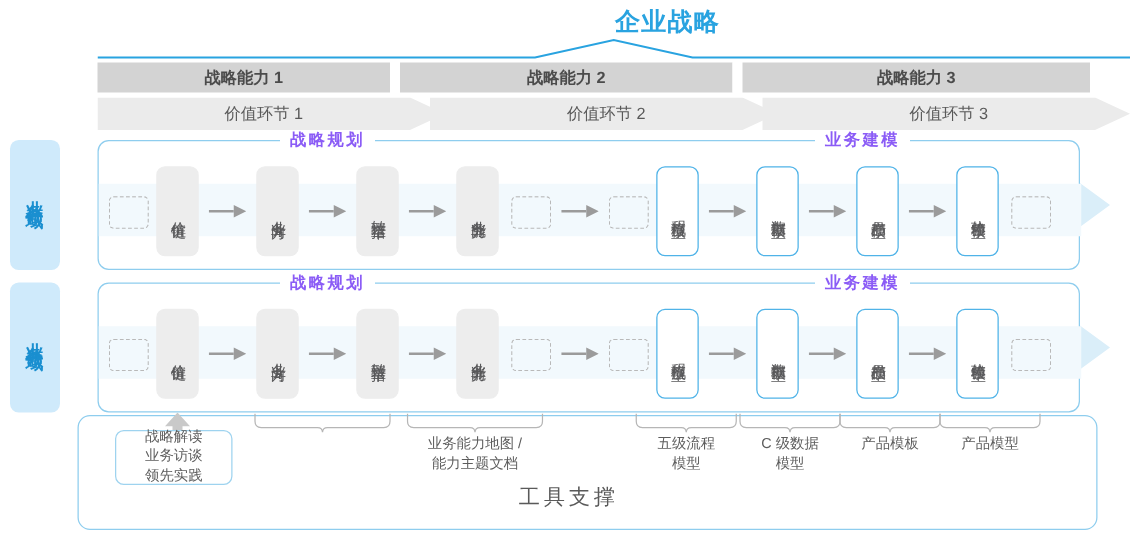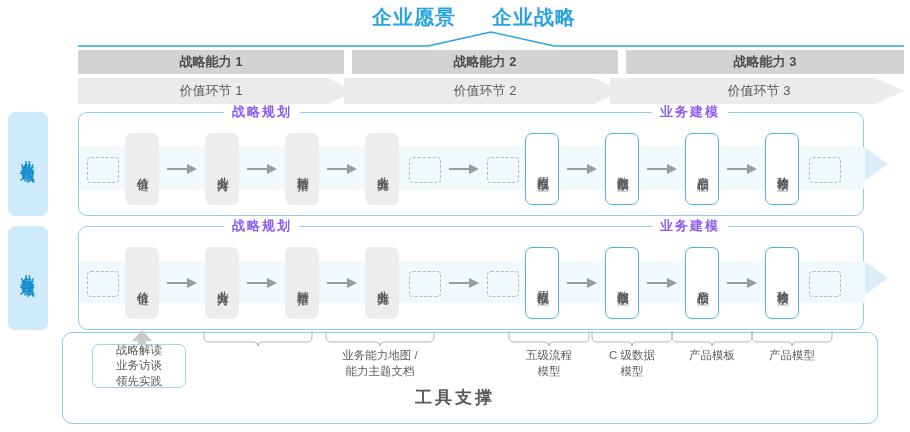--- a/index.html
+++ b/index.html
@@ -233,40 +233,39 @@
     background: transparent;
     z-index: 1;
   }
   #tool-support-title {
     position: absolute;
     left: 0;
     top: 386px;
     width: 910px;
     text-align: center;
     font-size: 17px;
-    font-weight: bold;
+    font-weight: normal;
     color: #5a5a5a;
     letter-spacing: 3px;
     z-index: 5;
   }
 </style>
 </head>
 <body>
 
 <div id="stage">
 
-  <div class="vision-title" id="vision-label">企业愿景</div>
   <div class="vision-title" id="strategy-label">企业战略</div>
 
   <svg class="vision-connector" viewBox="0 0 826 20" preserveAspectRatio="none">
     <polyline points="0,16 350,16 413,2 476,16 826,16" fill="none" stroke="#29a3e0" stroke-width="1.6"></polyline>
   </svg>
 
   <div class="cap-row">
-    <div class="cap-cell" style="width:266px">战略能力 1</div>
+    <div class="cap-cell" style="width:234px">战略能力 1</div>
     <div class="cap-gap"></div>
     <div class="cap-cell" style="width:266px">战略能力 2</div>
     <div class="cap-gap"></div>
     <div class="cap-cell" style="width:278px">战略能力 3</div>
   </div>
 
   <div class="vc-row">
     <svg class="vc-bg" viewBox="0 0 826 26" preserveAspectRatio="none">
       <polygon points="0,0 250,0 278,13 250,26 0,26" fill="#ebebeb"></polygon>
       <polygon points="266,0 516,0 544,13 516,26 266,26" fill="#ebebeb"></polygon>

